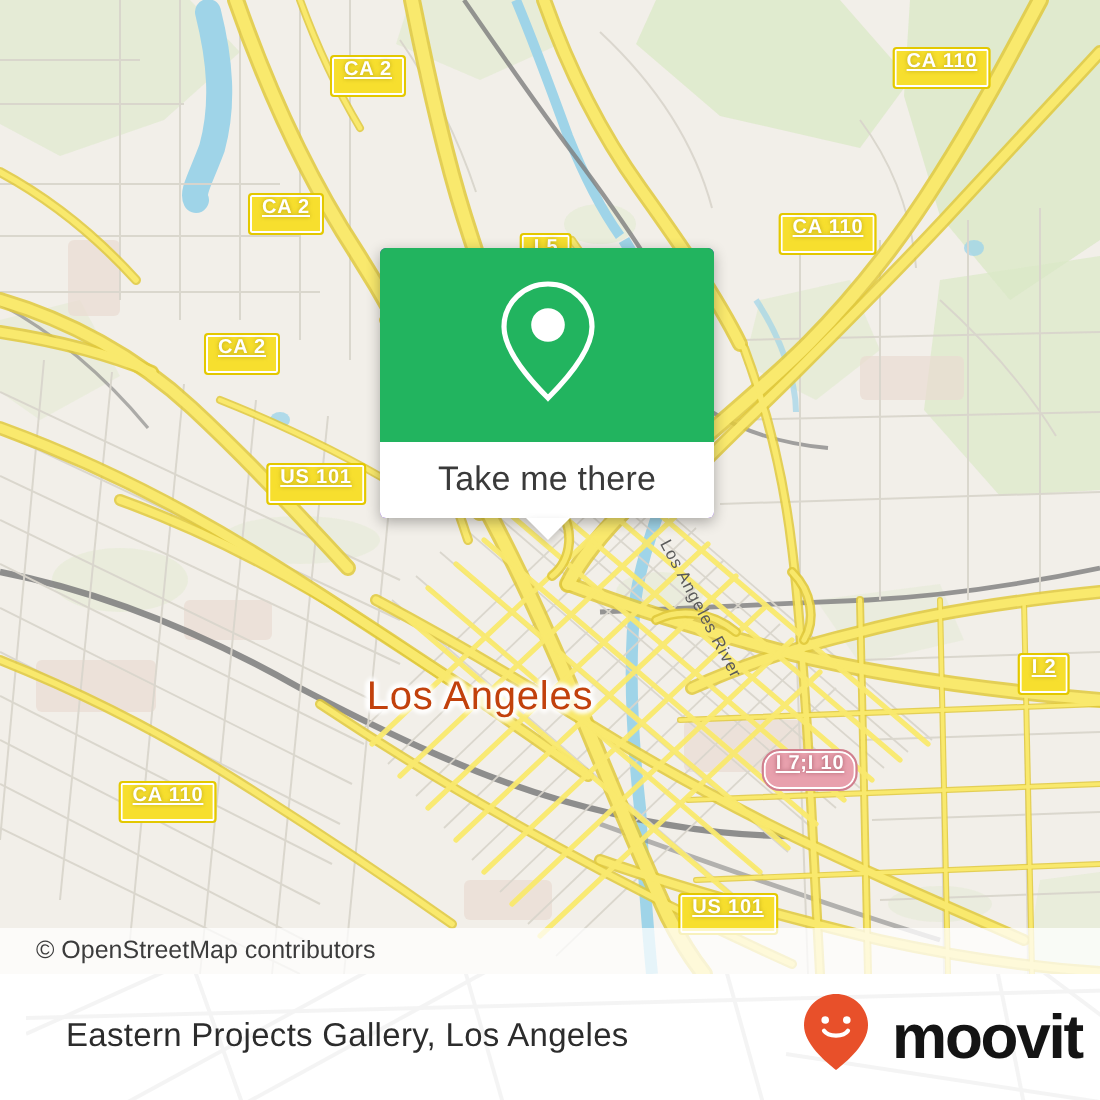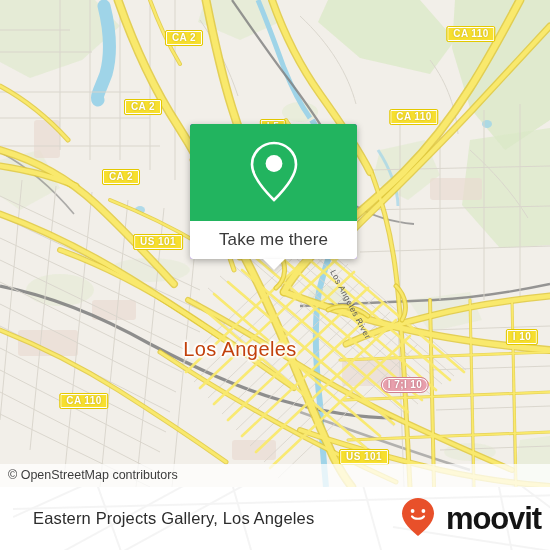--- a/index.html
+++ b/index.html
@@ -23,25 +23,26 @@
   .shield{
     position:absolute;
     background:#f7df2e;
     border:1px solid #e3c800;
     box-shadow:0 0 0 1px #ffffff inset;
     border-radius:2px;
     color:#ffffff;
     font-size:10px;
     font-weight:bold;
     letter-spacing:.4px;
-    padding:2px 6px 2px 6px;
+    padding:2px 6px 7px 6px;
     line-height:10px;
     text-shadow:0 0 2px rgba(140,120,0,.55);
     white-space:nowrap;
     transform:translate(-50%,-50%);
+    text-decoration:underline;
   }
   .shield.motorway{
     background:#e8a0ad;
     border:1px solid #d0808f;
     border-radius:9px;
     color:#ffffff;
     text-shadow:0 0 2px rgba(120,40,55,.6);
   }
   .place-label{
     position:absolute;
@@ -60,21 +61,21 @@
     font-size:8.5px;
     letter-spacing:.5px;
     white-space:nowrap;
     transform-origin:0 0;
   }
 
   
   .attribution{
     position:absolute;left:0;bottom:0;
     width:550px;
-    padding:4px 0 5px 8px;
+    padding:4px 0 5px 18px;
     box-sizing:border-box;
     font-size:12.5px;
     color:#3c3c3c;
     background:rgba(255,255,255,.74);
     line-height:14px;
   }
 
   
   .popup{
     position:absolute;
@@ -397,21 +398,21 @@
 
     <div class="river-label" style="left:337px;top:268px;transform:rotate(62deg);">Los Angeles River</div>
 
     <div class="shield" style="left:184px;top:38px;">CA 2</div>
     <div class="shield" style="left:471px;top:34px;">CA 110</div>
     <div class="shield" style="left:143px;top:107px;">CA 2</div>
     <div class="shield" style="left:273px;top:103px;margin-top:24px;">I 5</div>
     <div class="shield" style="left:414px;top:117px;">CA 110</div>
     <div class="shield" style="left:121px;top:177px;">CA 2</div>
     <div class="shield" style="left:158px;top:242px;">US 101</div>
-    <div class="shield" style="left:522px;top:337px;">I 10</div>
+    <div class="shield" style="left:522px;top:337px;">I 2</div>
     <div class="shield motorway" style="left:405px;top:385px;">I 7;I 10</div>
     <div class="shield" style="left:84px;top:401px;">CA 110</div>
     <div class="shield" style="left:364px;top:457px;">US 101</div>
 
     <div class="attribution">© OpenStreetMap contributors</div>
 
     <div class="popup">
       <div class="popup-head">
         <span>
           <svg width="56" height="66" viewBox="0 0 56 66" fill="none" aria-hidden="true">

